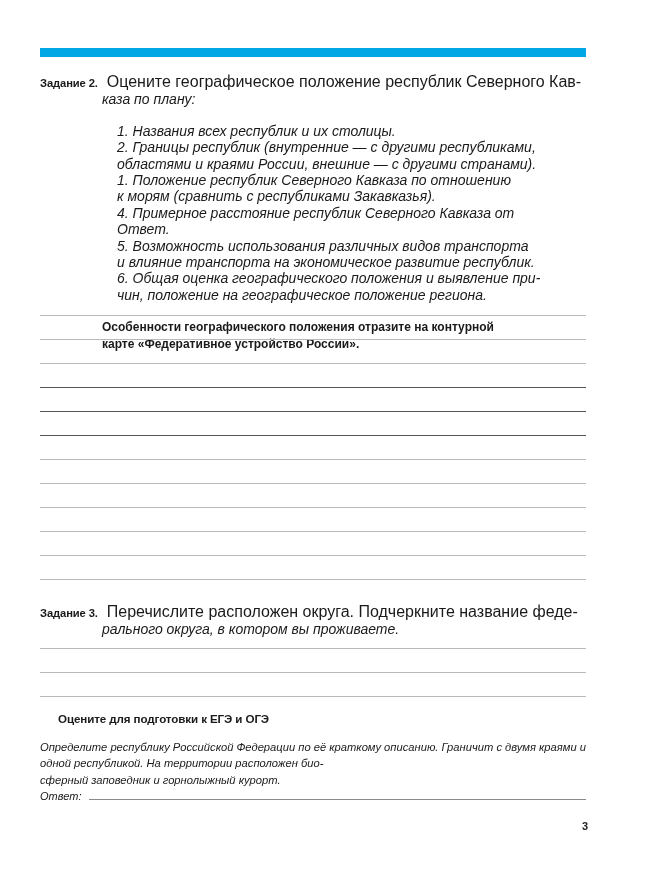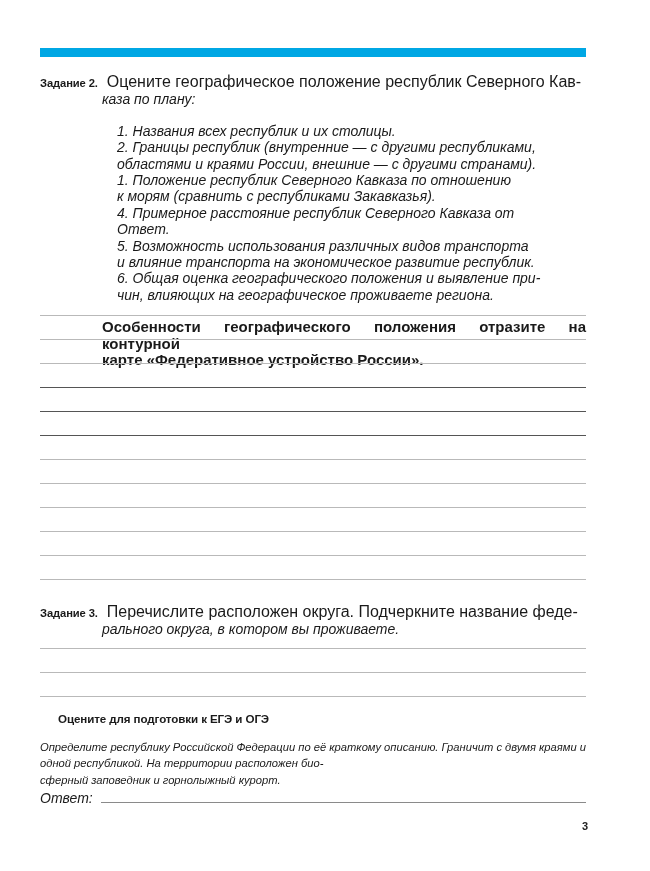--- a/index.html
+++ b/index.html
@@ -82,21 +82,21 @@
   
   .hang {
     padding-left: 62px;
     text-indent: -62px;
   }
 
   .note {
     margin: 16px 0 0 0;
     padding-left: 62px;
     font-weight: bold;
-    font-size: 15px;
+    font-size: 12px;
     line-height: 16.4px;
     text-align: justify;
     text-justify: inter-word;
   }
   .note .last-line { text-align: left; display: block; }
 
   
   .rules {
     position: absolute;
     left: 40px;
@@ -114,21 +114,21 @@
   .answer-row {
     position: absolute;
     left: 40px;
     top: 790px;
     width: 546px;
     display: flex;
     align-items: baseline;
   }
   .answer-label {
     font-style: italic;
-    font-size: 14px;
+    font-size: 11px;
     white-space: nowrap;
   }
   .answer-rule {
     flex: 1 1 auto;
     margin-left: 8px;
     border-bottom: 1px solid #8a8a8a;
     height: 9px;
   }
 
   
@@ -198,21 +198,21 @@
         <li>
           <span>5.  Возможность   использования   различных   видов   транспорта</span>
         </li>
         <li class="last-line">
           <span>и влияние транспорта на экономическое развитие республик.</span>
         </li>
         <li>
           <span>6.  Общая оценка географического положения и выявление при-</span>
         </li>
         <li class="last-line">
-          <span>чин, влияющих на географическое проживаете региона.</span>
+          <span>чин, положение на географическое положение региона.</span>
         </li>
       </ul>
 
       <p class="note">
         <span>Особенности географического положения отразите на контурной</span>
         <span class="last-line">карте «Федеративное устройство России».</span>
       </p>
     </div>
 
   </div>

